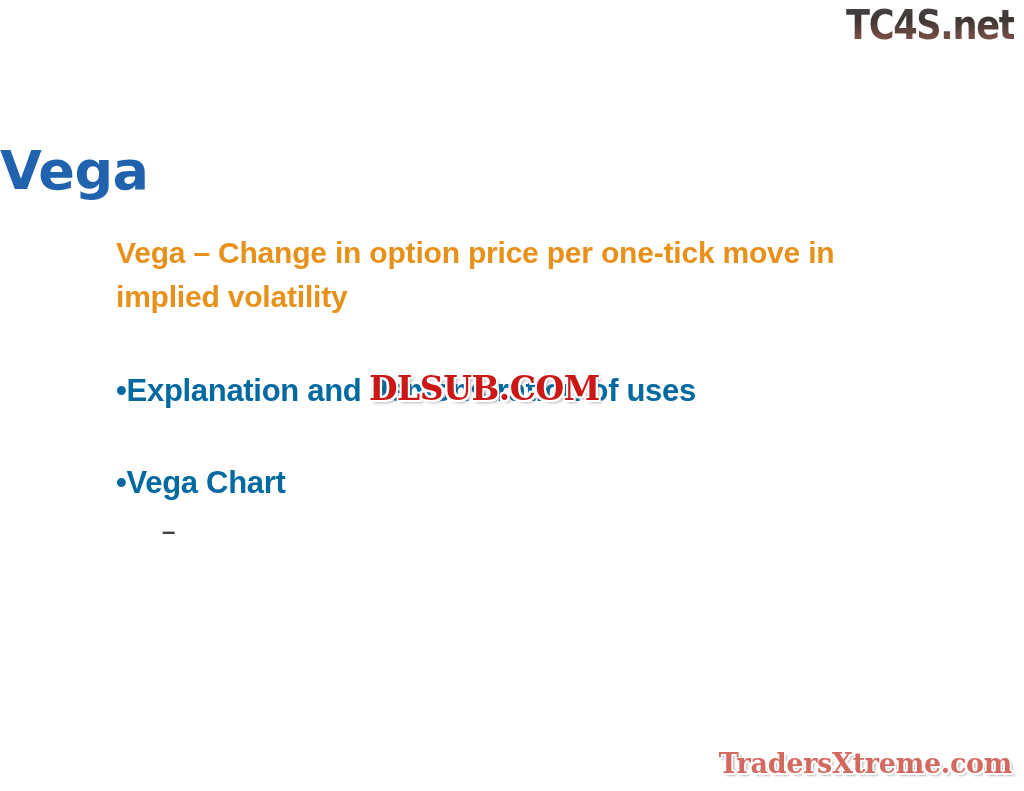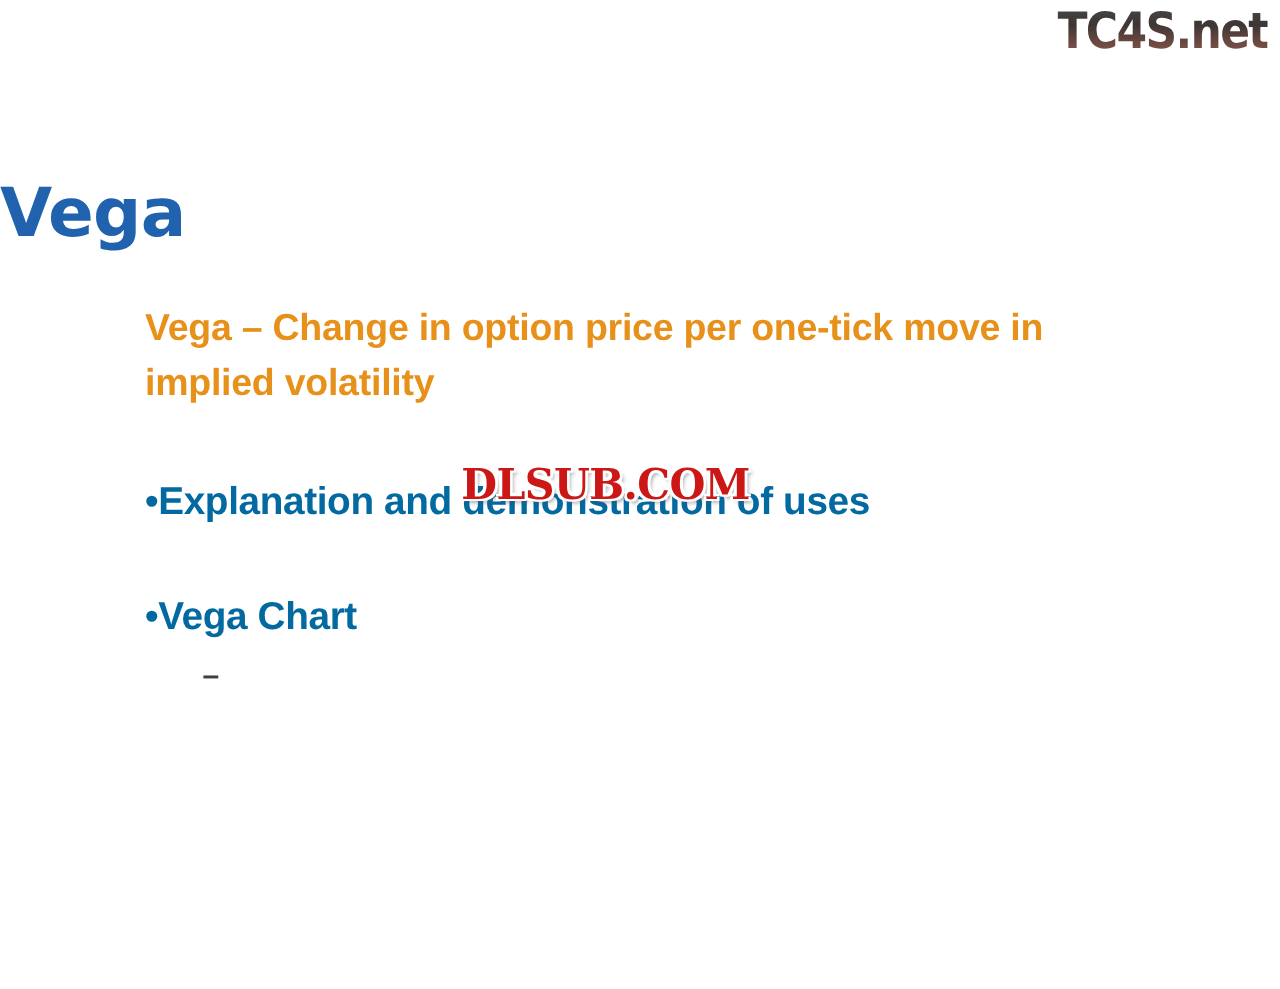--- a/index.html
+++ b/index.html
@@ -53,21 +53,21 @@
     font-weight: 700;
     font-size: 54px;
     line-height: 62px;
     letter-spacing: -0.5px;
   }
 
   
   .body-block {
     position: absolute;
     left: 116px;
-    top: 241px;
+    top: 231px;
     width: 800px;
   }
 
   .lead-para {
     color: #E8911A;
     font-family: "Liberation Sans", sans-serif;
     font-weight: 700;
     font-size: 30px;
     line-height: 44px;
     letter-spacing: -0.2px;
@@ -181,14 +181,15 @@
     <p class="bullet-l1"><span class="dot">•</span><span>Vega Chart</span></p>
 
     <div class="gap-3"></div>
 
     <p class="bullet-l2"><span class="dash">–</span></p>
 
   </div>
 
   <div class="dlsub-watermark">DLSUB.COM</div>
 
+  <div class="tx-watermark">TradersXtreme.com</div>
 
 </div>
 
 </body></html>

